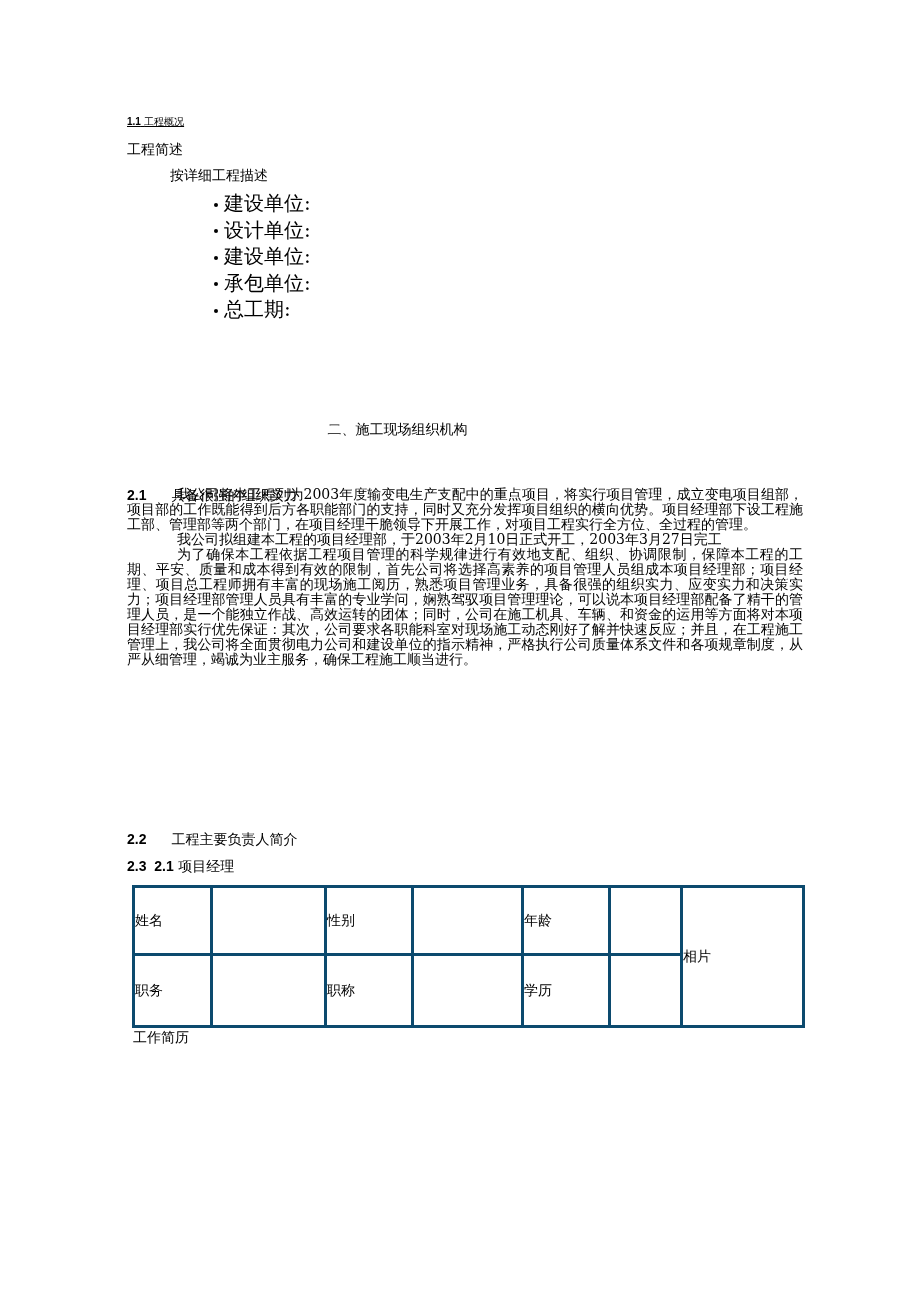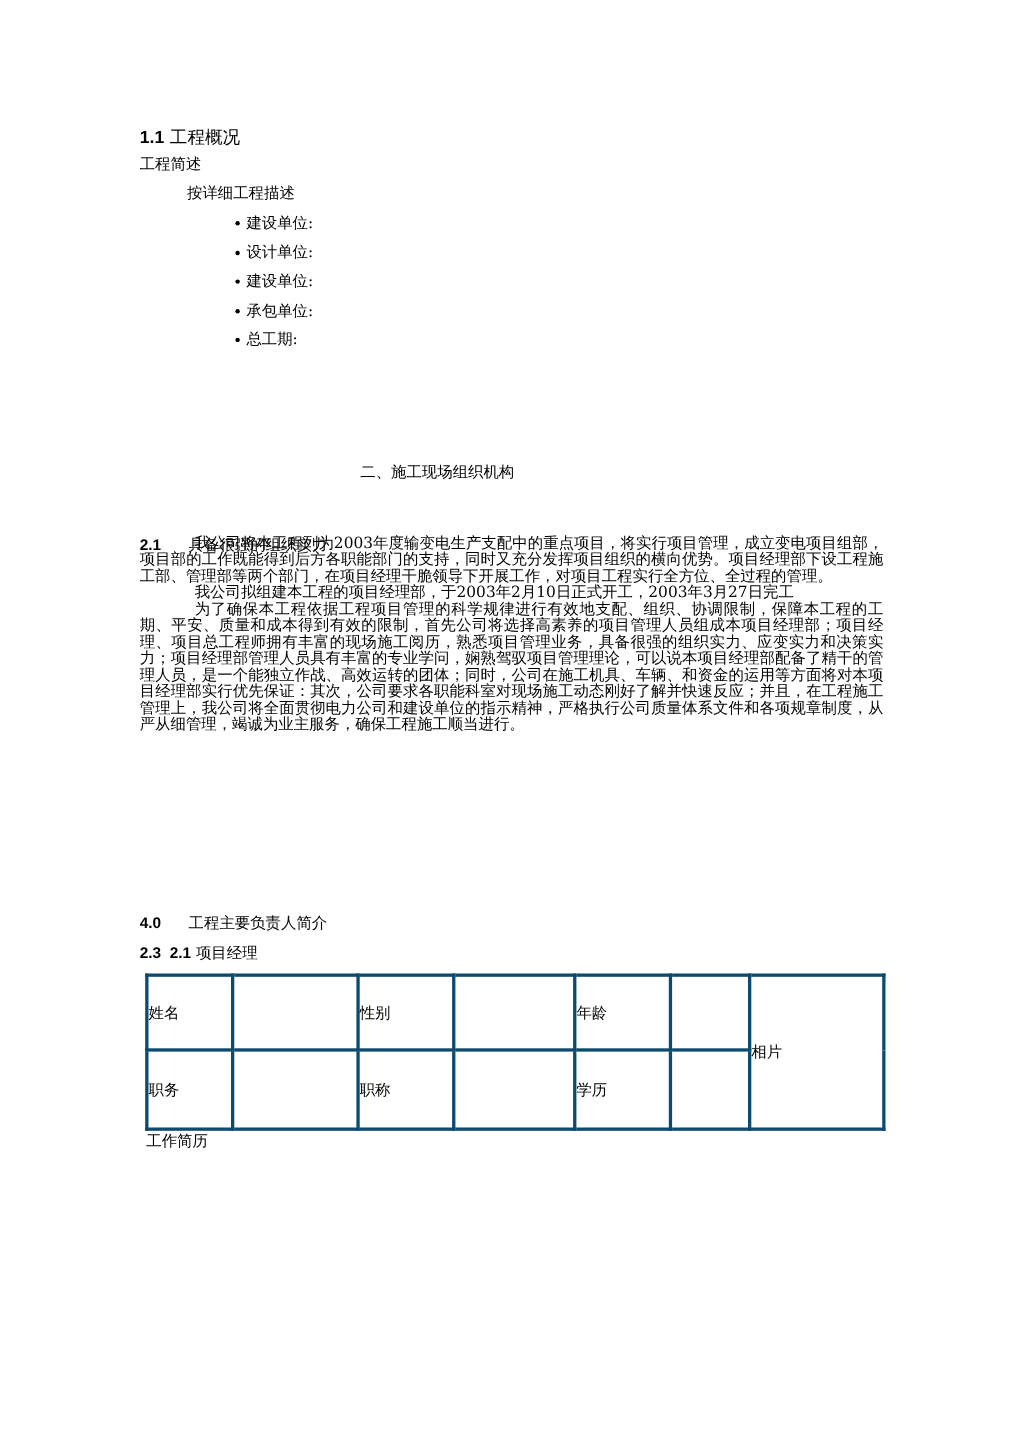--- a/index.html
+++ b/index.html
@@ -4,29 +4,29 @@
 <style>
   html,body{margin:0;padding:0;background:#fff;}
   body{width:920px;height:1301px;position:relative;overflow:hidden;color:#000;
        font-family:"DejaVu Serif","Liberation Serif",serif;font-size:14px;}
   .abs{position:absolute;white-space:nowrap;}
   .num{font-family:"Liberation Sans",sans-serif;font-weight:bold;}
   .para{position:absolute;left:127px;width:676px;font-size:14px;line-height:15px;text-align:justify;}
   .para p{margin:0;}
   .indent{text-indent:50px;}
   .bullets{position:absolute;left:214px;top:190px;margin:0;padding:0;list-style:none;}
-  .bullets li{height:26.5px;line-height:26.5px;font-size:14px;}
+  .bullets li{height:26.5px;line-height:26.5px;font-size:20px;}
   .bullets li .dot{display:inline-block;width:4px;height:4px;background:#000;border-radius:50%;vertical-align:middle;margin-right:6px;}
   table.info{position:absolute;left:132px;top:885px;border-collapse:collapse;font-size:14px;}
   table.info td{border:3px solid #0c4a6e;text-align:left;padding:0;}
 </style>
 </head>
 <body>
 
-<div class="abs" style="left:127px;top:115px;font-size:16px;">
+<div class="abs" style="left:127px;top:115px;font-size:10px;text-decoration:underline;">
   <span class="num">1.1</span>
   <span>工程概况</span>
 </div>
 <div class="abs" style="left:127px;top:141px;">工程简述</div>
 <div class="abs" style="left:170px;top:167px;">按详细工程描述</div>
 
 <ul class="bullets">
   <li><span class="dot"></span><span>建设单位:</span></li>
   <li><span class="dot"></span><span>设计单位:</span></li>
   <li><span class="dot"></span><span>建设单位:</span></li>
@@ -41,21 +41,21 @@
   <span>具备很强的组织实力</span>
 </div>
 
 <div class="para" style="top:487px;">
   <p class="indent">我公司将本工程列为2003年度输变电生产支配中的重点项目，将实行项目管理，成立变电项目组部，项目部的工作既能得到后方各职能部门的支持，同时又充分发挥项目组织的横向优势。项目经理部下设工程施工部、管理部等两个部门，在项目经理干脆领导下开展工作，对项目工程实行全方位、全过程的管理。</p>
   <p class="indent">我公司拟组建本工程的项目经理部，于2003年2月10日正式开工，2003年3月27日完工</p>
   <p class="indent">为了确保本工程依据工程项目管理的科学规律进行有效地支配、组织、协调限制，保障本工程的工期、平安、质量和成本得到有效的限制，首先公司将选择高素养的项目管理人员组成本项目经理部；项目经理、项目总工程师拥有丰富的现场施工阅历，熟悉项目管理业务，具备很强的组织实力、应变实力和决策实力；项目经理部管理人员具有丰富的专业学问，娴熟驾驭项目管理理论，可以说本项目经理部配备了精干的管理人员，是一个能独立作战、高效运转的团体；同时，公司在施工机具、车辆、和资金的运用等方面将对本项目经理部实行优先保证：其次，公司要求各职能科室对现场施工动态刚好了解并快速反应；并且，在工程施工管理上，我公司将全面贯彻电力公司和建设单位的指示精神，严格执行公司质量体系文件和各项规章制度，从严从细管理，竭诚为业主服务，确保工程施工顺当进行。</p>
 </div>
 
 <div class="abs" style="left:127px;top:831px;">
-  <span class="num" style="display:inline-block;width:40px;">4.0</span>
+  <span class="num" style="display:inline-block;width:40px;">2.2</span>
   <span>工程主要负责人简介</span>
 </div>
 <div class="abs" style="left:127px;top:858px;">
   <span class="num" style="white-space:pre;">2.3  2.1</span>
   <span>项目经理</span>
 </div>
 
 <table class="info">
   <tbody>
       <tr style="height:68px;">

